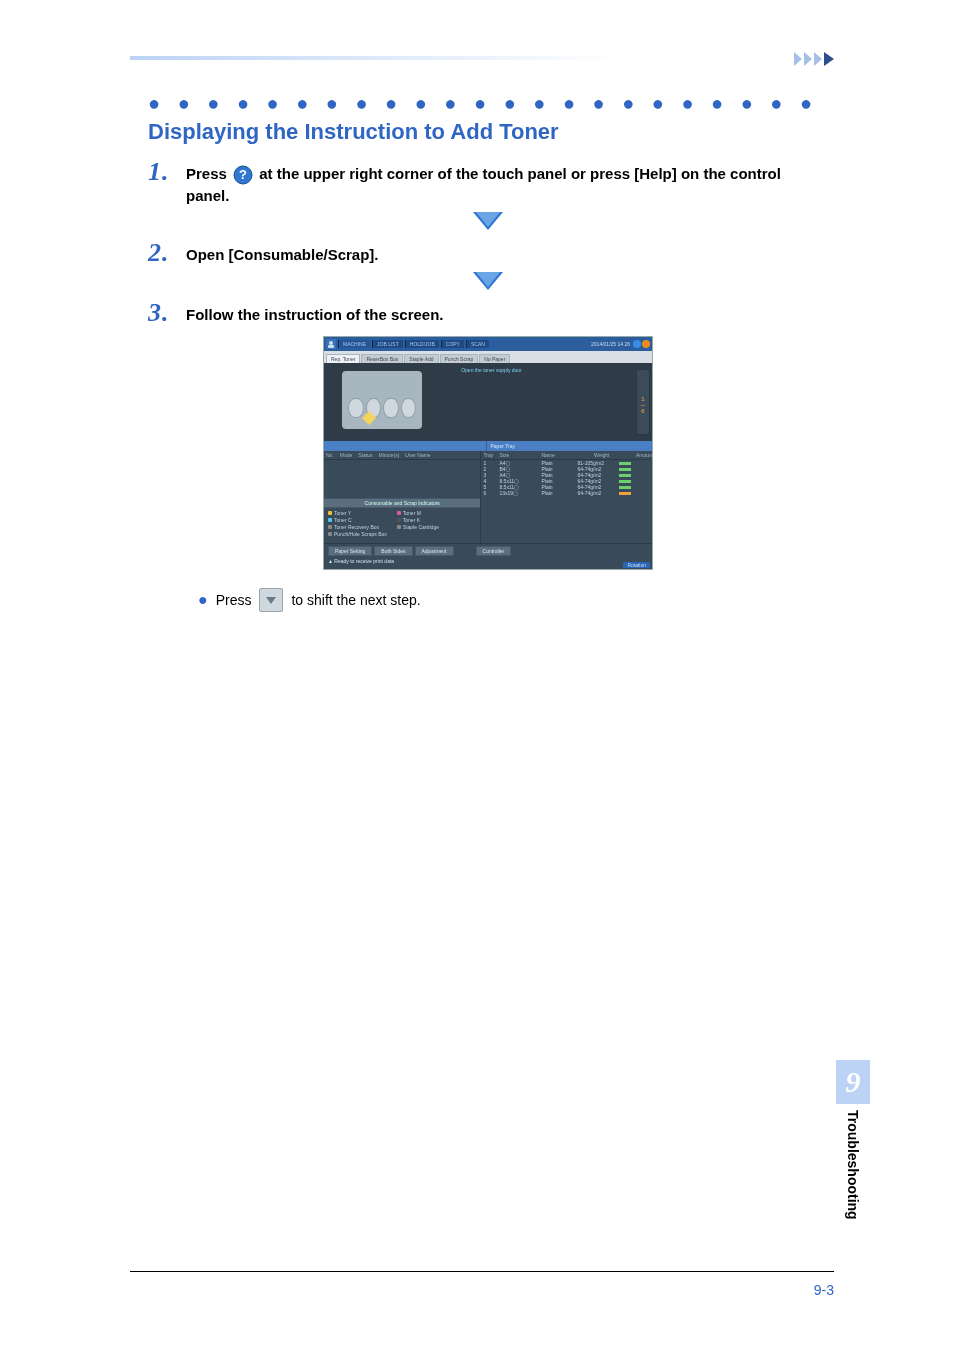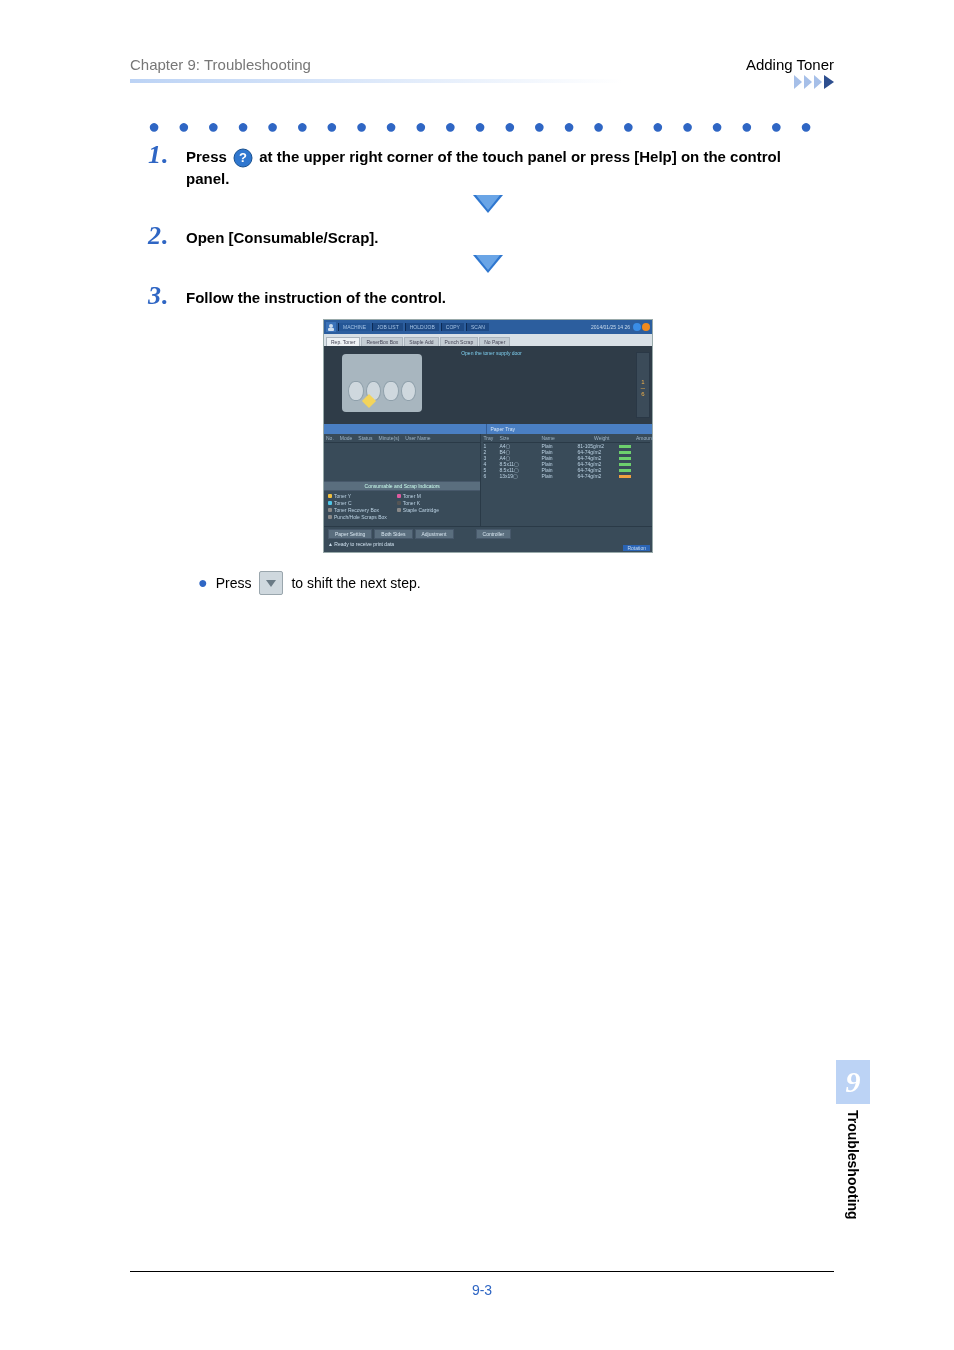--- a/index.html
+++ b/index.html
@@ -70,47 +70,44 @@
   .pbtn { background: #5a6e7e; color: #d8e6f0; font-size: 5px; padding: 1px 6px; border: 1px solid #47586a; }
   .status-line { color: #cfe0ee; font-size: 5px; padding: 0 4px; }
   .rot { position: absolute; right: 2px; bottom: 1px; background: #2a64b5; color: #c8ddf2; font-size: 5px; padding: 0 4px; }
   .bullet-row { display: flex; align-items: center; gap: 8px; margin-left: 50px; margin-top: 6px; font-size: 14px; }
   .bullet { color: #2f66c4; font-size: 16px; line-height: 1; }
   .arrow-btn { width: 24px; height: 24px; background: #cfd8de; border: 1px solid #9aa6ad; display: inline-flex; align-items: center; justify-content: center; border-radius: 2px; }
   .side-tab { position: absolute; right: 84px; bottom: 70px; width: 34px; height: 220px; display: flex; flex-direction: column; align-items: center; }
   .side-tab .num-box { width: 34px; height: 44px; background: #bcd3f5; display: flex; align-items: center; justify-content: center; }
   .side-tab .num-box span { font-family: Georgia, serif; font-style: italic; font-weight: bold; font-size: 30px; color: #fff; }
   .side-tab .vert { writing-mode: vertical-rl; font-size: 14px; font-weight: bold; color: #000; margin-top: 6px; }
-  .footer { position: absolute; left: 130px; right: 120px; bottom: 52px; border-top: 1px solid #000; padding-top: 10px; display: flex; justify-content: center; }
+  .footer { position: absolute; left: 130px; right: 120px; bottom: 52px; border-top: 1px solid #000; padding-top: 10px; display: flex; justify-content: flex-end; }
   .footer .pg { color: #2f66c4; font-size: 14px; }
 </style>
 </head>
 <body>
 
 <div class="page">
-  <div class="header-row">
-    <div>Chapter 9: Troubleshooting</div>
-    <div class="header-right">Adding Toner</div>
-  </div>
   <div class="header-rule">
     <div class="bar"></div>
     <div class="arrows">
       <svg width="40" height="14" viewBox="0 0 40 14">
           <g fill="#a6bfe8">
             <polygon points="0,0 8,7 0,14"></polygon>
             <polygon points="10,0 18,7 10,14"></polygon>
             <polygon points="20,0 28,7 20,14"></polygon>
           </g>
           <polygon fill="#2e4f8f" points="30,0 40,7 30,14"></polygon>
         </svg>
     </div>
   </div>
 
   <div class="content">
     <div class="dots">● ● ● ● ● ● ● ● ● ● ● ● ● ● ● ● ● ● ● ● ● ● ● ● ● ● ● ● ● ● ● ● ● ● ● ● ● ● ● ● ●</div>
+    <div class="section-title">Displaying the Instruction to Add Toner</div>
 
     <div class="step">
       <div class="step-num">1<span class="step-dot">.</span></div>
       <div class="step-body">
         <span>Press </span>
         <span class="inline-icon">
           <svg width="20" height="20" viewBox="0 0 20 20">
               <circle cx="10" cy="10" r="9" fill="#2f77cf" stroke="#18508f"></circle>
               <text x="10" y="14" text-anchor="middle" font-size="13" font-weight="bold" fill="#fff" font-family="Arial">?</text>
             </svg>
@@ -133,21 +130,21 @@
 
     <div class="arrow-down">
       <svg width="30" height="20" viewBox="0 0 30 20">
           <polygon fill="#2f77cf" points="0,0 30,0 15,18"></polygon>
           <polygon fill="#6aa5e6" points="3,0 27,0 15,15"></polygon>
         </svg>
     </div>
 
     <div class="step">
       <div class="step-num">3<span class="step-dot">.</span></div>
-      <div class="step-body">Follow the instruction of the control.</div>
+      <div class="step-body">Follow the instruction of the screen.</div>
     </div>
 
     <div class="screenshot">
       <div class="panel">
         <div class="panel-top">
           <div class="panel-top-left">
             <span><svg width="10" height="10" viewBox="0 0 10 10">
                   <rect width="10" height="10" fill="#3a72b8"></rect>
                   <circle cx="5" cy="4" r="2" fill="#cde"></circle>
                   <rect x="2" y="6" width="6" height="3" rx="1" fill="#cde"></rect>

